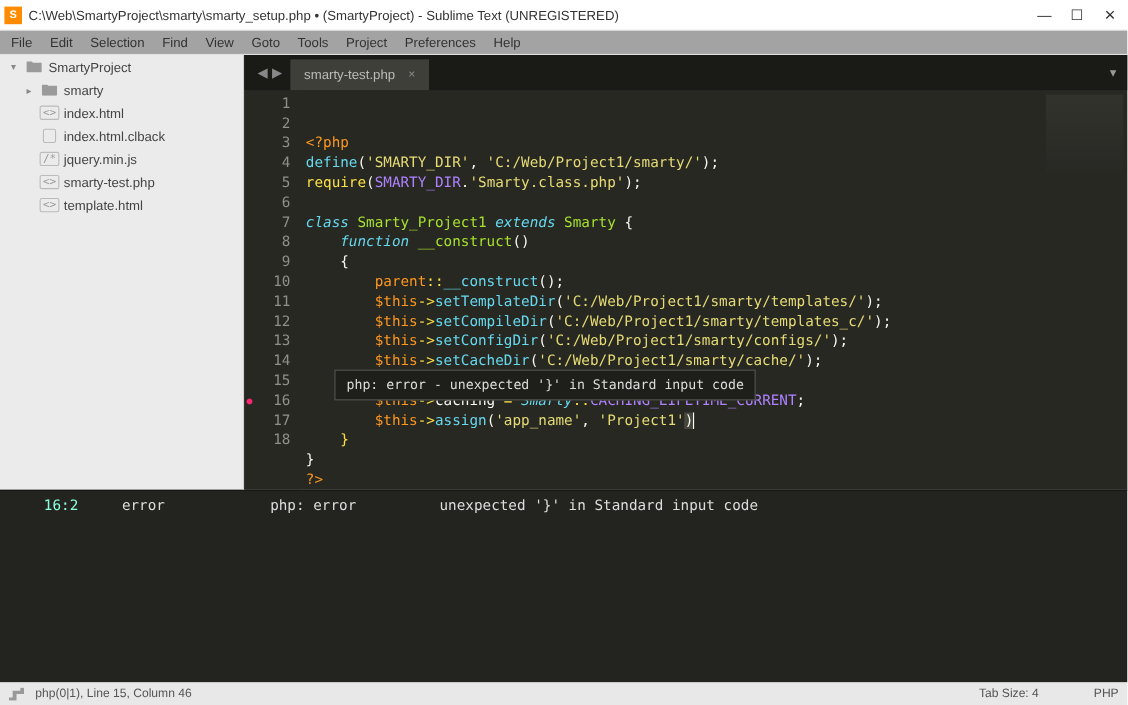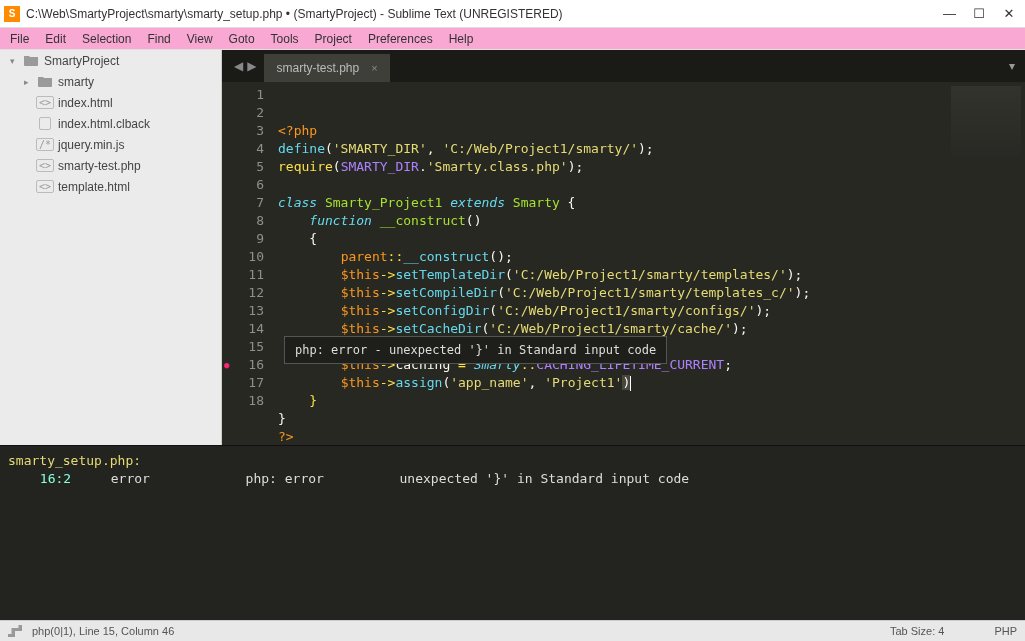--- a/index.html
+++ b/index.html
@@ -6,21 +6,21 @@
 body { font-family:"Segoe UI",Arial,sans-serif; font-size:12px; background:#fff; overflow:hidden; width:1025px; height:641px; }
 
 
 .titlebar { height:28px; background:#fff; display:flex; align-items:center; padding:0 4px; border-bottom:1px solid #ddd; }
 .titlebar .icon-app { width:16px; height:16px; background:#ff8c00; margin-right:6px; font-size:10px; color:#fff; display:flex; align-items:center; justify-content:center; font-weight:bold; }
 .titlebar .title { flex:1; color:#333; font-size:12px; }
 .titlebar .winbtns { display:flex; gap:18px; margin-right:6px; }
 .titlebar .winbtn { width:12px; text-align:center; cursor:pointer; color:#333; font-size:13px; }
 
 
-.menubar { height:22px; background:#f9a8d4; display:flex; align-items:center; padding:0 2px; border-bottom:1px solid #e0e0e0; }
+.menubar { height:22px; background:#a3a3a3; display:flex; align-items:center; padding:0 2px; border-bottom:1px solid #e0e0e0; }
 .menubar .mi { padding:2px 8px; color:#333; cursor:pointer; }
 
 
 .main { display:flex; height:395px; }
 
 
 .sidebar { width:222px; background:#ebebeb; border-right:1px solid #ccc; display:flex; flex-direction:column; }
 .sidebar .hdr { font-size:12px; font-weight:bold; color:#555; padding:6px 10px 4px; letter-spacing:0.3px; }
 .tree { padding:0 4px; }
 .tree .row { display:flex; align-items:center; height:21px; padding-left:6px; color:#444; cursor:pointer; }
@@ -52,21 +52,21 @@
 .code .row { height:18px; }
 .k-orange { color:#fd971f; }
 .k-red { color:#fde047; }
 .k-blue { color:#66d9ef; font-style:italic; }
 .k-blue2 { color:#66d9ef; }
 .k-green { color:#a6e22e; }
 .k-yellow { color:#e6db74; }
 .k-purple { color:#ae81ff; }
 .sel { background:#48473d; }
 .cursor { display:inline-block; width:1px; height:15px; background:#fff; vertical-align:middle; }
-.tooltip { position:absolute; top:254px; left:12px; background:#1e1e1a; border:1px solid #555; padding:4px 10px; color:#ddd; font-size:12px; font-family:Consolas,monospace; }
+.tooltip { position:absolute; top:254px; left:32px; background:#1e1e1a; border:1px solid #555; padding:4px 10px; color:#ddd; font-size:12px; font-family:Consolas,monospace; }
 .minimap { width:80px; background:#272822; position:relative; }
 .minimap .preview { position:absolute; top:4px; right:4px; width:70px; height:70px; background:linear-gradient(#3a3a34,#2a2a26); opacity:0.6; }
 
 
 .buildpanel { height:175px; background:#232420; color:#ccc; font-family:Consolas,monospace; font-size:13px; padding:6px 8px; border-top:1px solid #111; line-height:18px; }
 .bp-file { color:#e6db74; }
 .bp-loc { color:#8fd; }
 .bp-err { color:#ddd; }
 
 
@@ -202,21 +202,20 @@
         <div class="row"><span class="k-orange">&lt;?php</span></div><div class="row"><span class="k-blue2">define</span><span>(</span><span class="k-yellow">'SMARTY_DIR'</span><span>, </span><span class="k-yellow">'C:/Web/Project1/smarty/'</span><span>);</span></div><div class="row"><span class="k-red">require</span><span>(</span><span class="k-purple">SMARTY_DIR</span><span>.</span><span class="k-yellow">'Smarty.class.php'</span><span>);</span></div><div class="row"><span> </span></div><div class="row"><span class="k-blue">class</span><span> </span><span class="k-green">Smarty_Project1</span><span> </span><span class="k-blue">extends</span><span> </span><span class="k-green">Smarty</span><span> {</span></div><div class="row"><span>    </span><span class="k-blue">function</span><span> </span><span class="k-green">__construct</span><span>()</span></div><div class="row"><span>    {</span></div><div class="row"><span>        </span><span class="k-orange">parent</span><span class="k-red">::</span><span class="k-blue2">__construct</span><span>();</span></div><div class="row"><span>        </span><span class="k-orange">$this</span><span class="k-red">-&gt;</span><span class="k-blue2">setTemplateDir</span><span>(</span><span class="k-yellow">'C:/Web/Project1/smarty/templates/'</span><span>);</span></div><div class="row"><span>        </span><span class="k-orange">$this</span><span class="k-red">-&gt;</span><span class="k-blue2">setCompileDir</span><span>(</span><span class="k-yellow">'C:/Web/Project1/smarty/templates_c/'</span><span>);</span></div><div class="row"><span>        </span><span class="k-orange">$this</span><span class="k-red">-&gt;</span><span class="k-blue2">setConfigDir</span><span>(</span><span class="k-yellow">'C:/Web/Project1/smarty/configs/'</span><span>);</span></div><div class="row"><span>        </span><span class="k-orange">$this</span><span class="k-red">-&gt;</span><span class="k-blue2">setCacheDir</span><span>(</span><span class="k-yellow">'C:/Web/Project1/smarty/cache/'</span><span>);</span></div><div class="row"><span>        </span><span class="k-orange">$this</span><span class="k-red">-&gt;</span><span>caching </span><span class="k-red">=</span><span> </span><span class="k-purple">true</span><span>;</span></div><div class="row"><span>        </span><span class="k-orange">$this</span><span class="k-red">-&gt;</span><span>caching </span><span class="k-red">=</span><span> </span><span class="k-blue">Smarty</span><span class="k-red">::</span><span class="k-purple">CACHING_LIFETIME_CURRENT</span><span>;</span></div><div class="row"><span>        </span><span class="k-orange">$this</span><span class="k-red">-&gt;</span><span class="k-blue2">assign</span><span>(</span><span class="k-yellow">'app_name'</span><span>, </span><span class="k-yellow">'Project1'</span><span class="sel">)</span><span class="cursor"></span></div><div class="row"><span class="k-red">    }</span></div><div class="row"><span>}</span></div><div class="row"><span class="k-orange">?&gt;</span></div><div class="tooltip">php: error - unexpected '}' in Standard input code</div>
       </div>
       <div class="minimap">
         <div class="preview"></div>
       </div>
     </div>
   </div>
 </div>
 
 <div class="buildpanel">
-  <div><span class="bp-file">smarty_setup.php:</span></div>
   <div>
     <span style="display:inline-block;width:24px;"></span>
     <span class="bp-loc">16:2</span>
     <span style="display:inline-block;width:24px;"></span>
     <span class="bp-err">error</span>
     <span style="display:inline-block;width:80px;"></span>
     <span class="bp-err">php: error</span>
     <span style="display:inline-block;width:60px;"></span>
     <span class="bp-err">unexpected '}' in Standard input code</span>
   </div>

